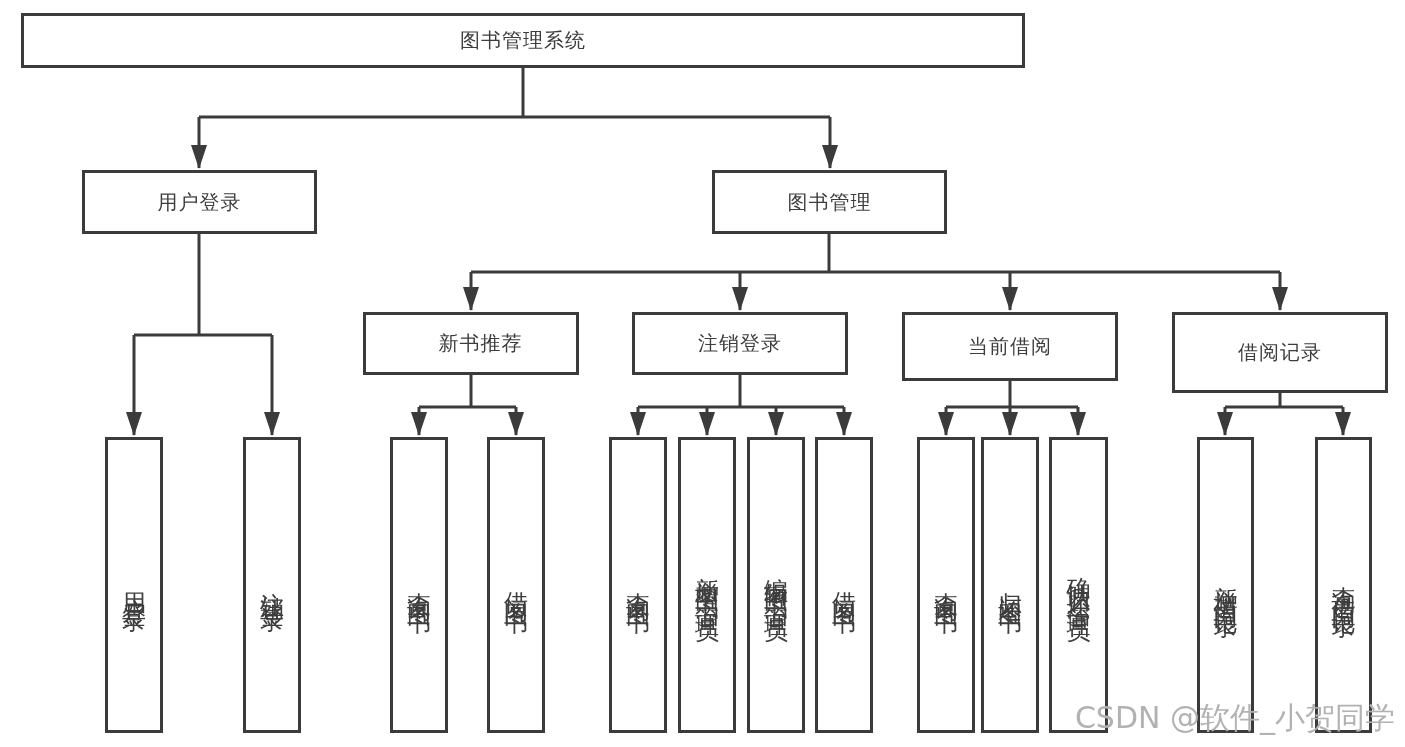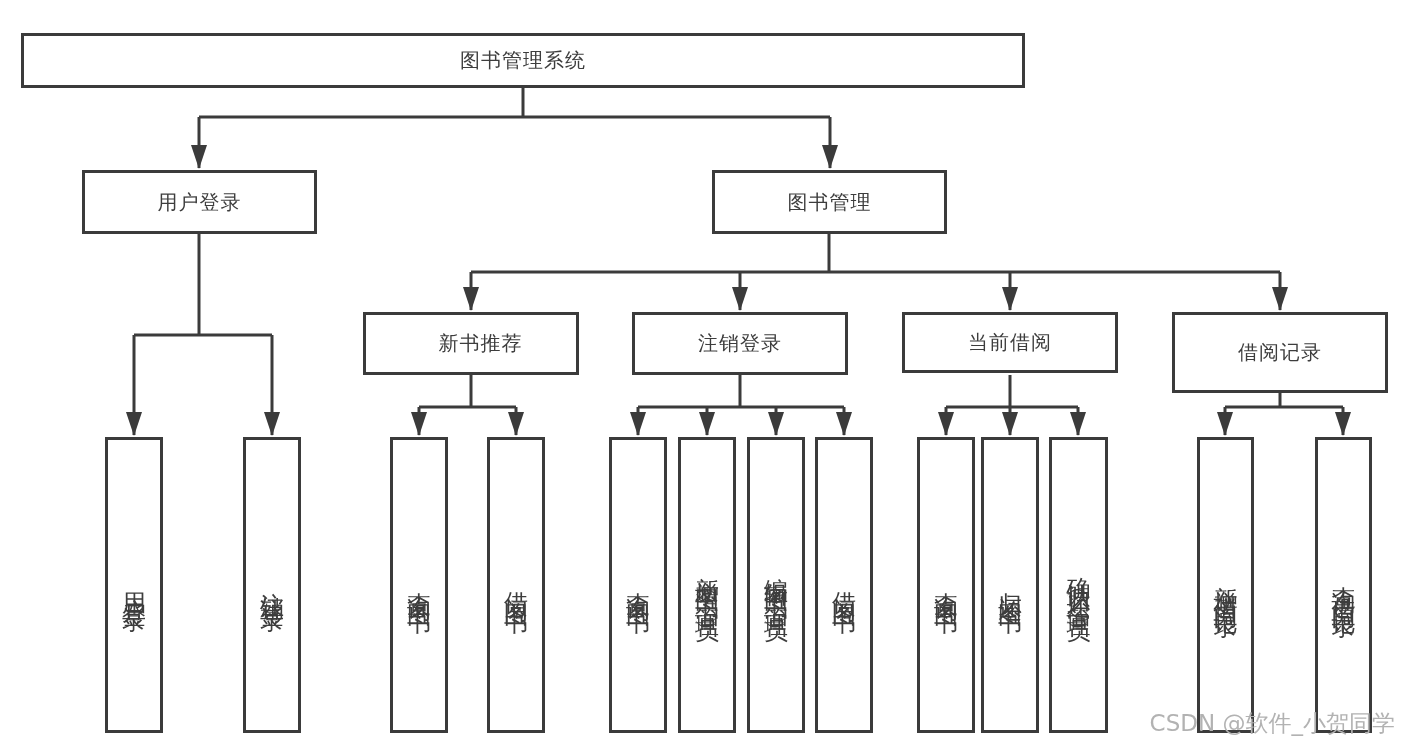--- a/index.html
+++ b/index.html
@@ -33,21 +33,21 @@
     writing-mode: vertical-rl;
     text-orientation: mixed;
     font-size: 24px;
     letter-spacing: 6px;
     line-height: 1;
   }
   .watermark {
     position: absolute;
     right: 10px;
     bottom: 8px;
-    font-size: 23px;
+    font-size: 30px;
     color: #b2b2b2;
     z-index: 3;
     white-space: nowrap;
   }
 </style>
 </head>
 <body>
 
 <div id="canvas">
 
@@ -94,28 +94,28 @@
       <path d="M1010,407 V435" marker-end="url(#arw)"></path>
       <path d="M1078,407 V435" marker-end="url(#arw)"></path>
 
       <path d="M1280,375 V407"></path>
       <path d="M1225,407 H1343"></path>
       <path d="M1225,407 V435" marker-end="url(#arw)"></path>
       <path d="M1343,407 V435" marker-end="url(#arw)"></path>
     </g>
   </svg>
 
-  <div class="node hnode" style="left:21px; top:13px; width:1004px; height:55px;margin-top:20px;">图书管理系统</div>
+  <div class="node hnode" style="left:21px; top:13px; width:1004px; height:55px;">图书管理系统</div>
 
   <div class="node hnode" style="left:82px; top:170px; width:235px; height:64px;">用户登录</div>
   <div class="node hnode" style="left:712px; top:170px; width:235px; height:64px;text-align:center;">图书管理</div>
 
   <div class="node hnode" style="left:363px; top:312px; width:216px; height:63px;padding-left:19px;">新书推荐</div>
   <div class="node hnode" style="left:632px; top:312px; width:216px; height:63px;">注销登录</div>
-  <div class="node hnode" style="left:902px; top:312px; width:216px; height:61px;text-align:right;">当前借阅</div>
+  <div class="node hnode" style="left:902px; top:312px; width:216px; height:69px;text-align:right;">当前借阅</div>
   <div class="node hnode" style="left:1172px; top:312px; width:216px; height:81px;">借阅记录</div>
 
   <div class="node vnode" style="left:105px; top:437px; width:58px; height:296px;">用户登录</div>
   <div class="node vnode" style="left:243px; top:437px; width:58px; height:296px;">注销登录</div>
 
   <div class="node vnode" style="left:390px; top:437px; width:58px; height:296px;">查询图书</div>
   <div class="node vnode" style="left:487px; top:437px; width:58px; height:296px;">借阅图书</div>
 
   <div class="node vnode" style="left:609px; top:437px; width:58px; height:296px;">查询图书</div>
   <div class="node vnode" style="left:678px; top:437px; width:58px; height:296px;">新增图书（管理员）</div>

